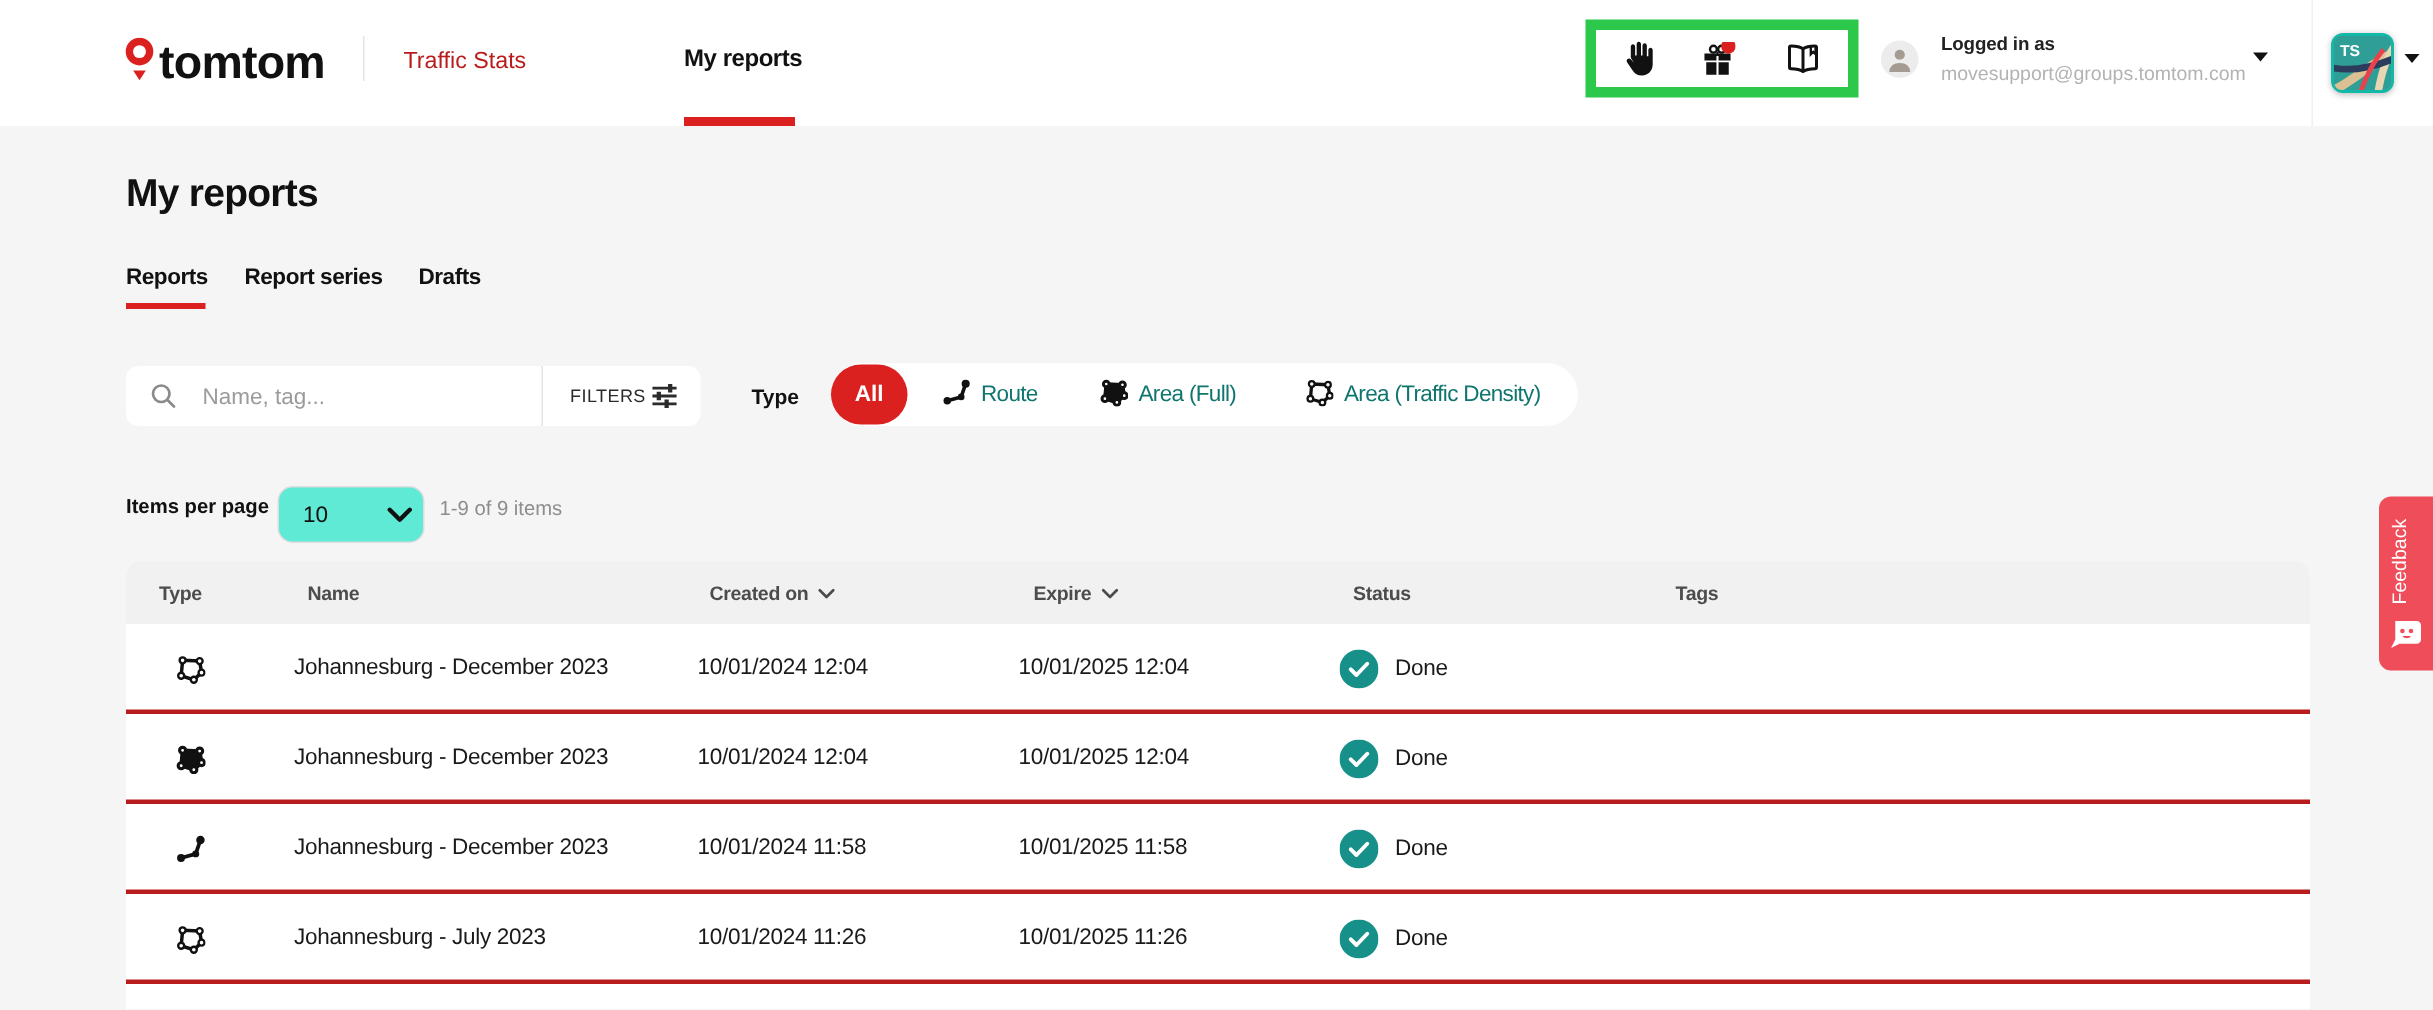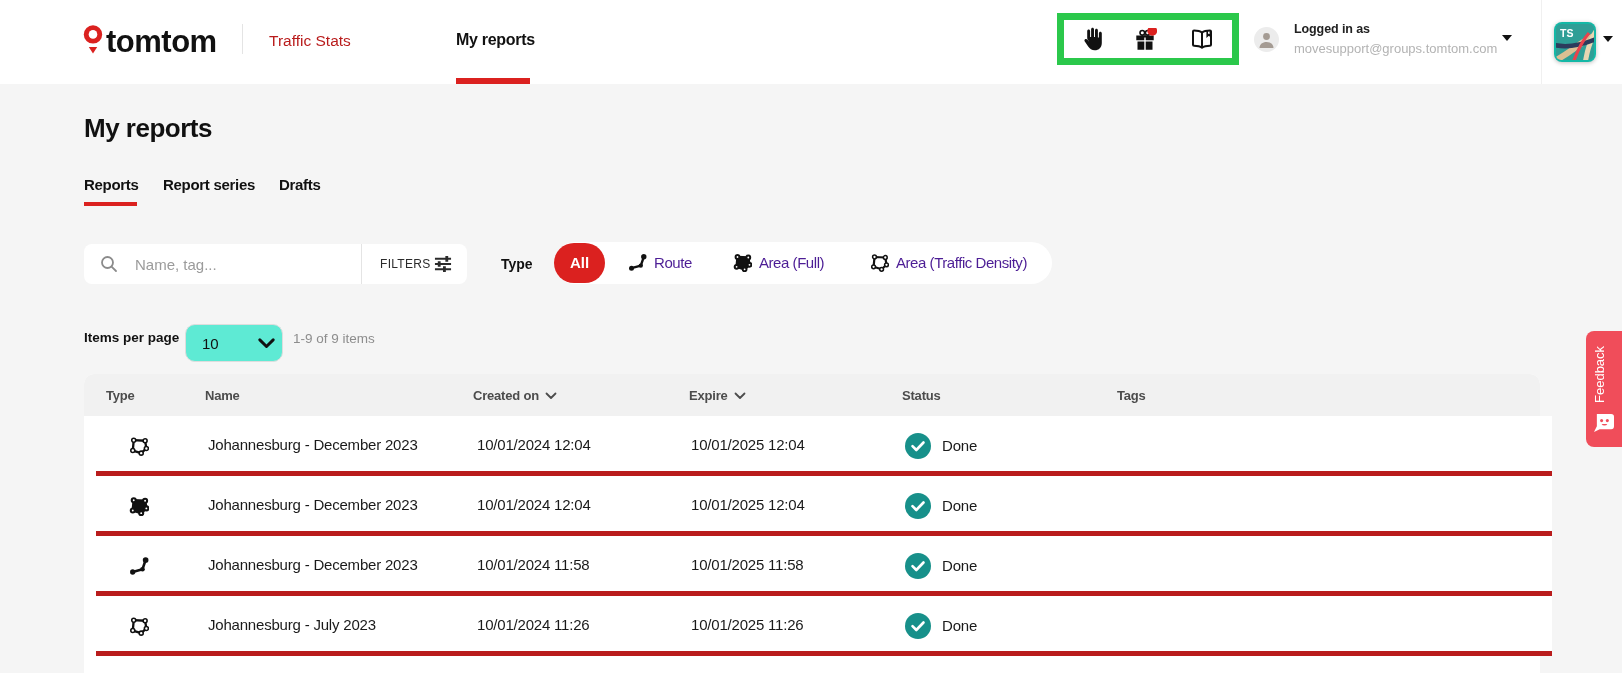--- a/index.html
+++ b/index.html
@@ -28,31 +28,31 @@
   #h1 { position:absolute; left:84px; top:113px; font-size:26px; font-weight:700; color:#111; letter-spacing:-0.5px; }
   .tab { position:absolute; top:176px; font-size:15px; font-weight:700; color:#111; letter-spacing:-0.3px; }
   #tab-underline { position:absolute; left:84px; top:202px; width:53px; height:4px; background:#db211f; }
   #searchbox { position:absolute; left:84px; top:244px; width:383px; height:40px; background:#fff; border-radius:8px; }
   #searchbox .ph { position:absolute; left:51px; top:12px; font-size:15px; color:#9b9b9b; }
   #searchbox .div { position:absolute; left:277px; top:0; width:1px; height:40px; background:#e4e4e4; }
   #searchbox .filters { position:absolute; left:296px; top:13px; font-size:12px; color:#2b2b2b; letter-spacing:0.3px; }
   #type-label { position:absolute; left:501px; top:256px; font-size:14px; font-weight:700; color:#111; }
   #chips { position:absolute; left:554px; top:242px; width:498px; height:42px; background:#fff; border-radius:21px; }
   #chip-all { position:absolute; left:0px; top:1px; width:51px; height:40px; background:#db211f; border-radius:20px; color:#fff; font-size:15px; font-weight:700; text-align:center; line-height:40px; }
-  .chip { position:absolute; top:0; height:42px; font-size:15px; color:#4c1d95; line-height:42px; letter-spacing:-0.45px; }
+  .chip { position:absolute; top:0; height:42px; font-size:15px; color:#0f766e; line-height:42px; letter-spacing:-0.45px; }
   .chip svg { vertical-align:middle; margin-right:7px; margin-top:-3px; }
   #ipp-label { position:absolute; left:84px; top:330px; font-size:13.5px; font-weight:700; color:#111; }
   #ipp-select { position:absolute; left:185px; top:324px; width:98px; height:38px; background:#5eead4; border:1px solid #ddd; border-radius:10px; }
   #ipp-select .val { position:absolute; left:16px; top:10px; font-size:15px; color:#111; }
   #ipp-count { position:absolute; left:293px; top:331px; font-size:13.5px; color:#8d8d8d; }
   
   #table { position:absolute; left:84px; top:374px; width:1456px; height:299px; background:#fff; border-radius:10px 10px 0 0; }
   #thead { position:absolute; left:0; top:0; width:1456px; height:42px; background:#f1f1f1; border-radius:10px 10px 0 0; }
   .th { position:absolute; top:14px; font-size:13px; font-weight:700; color:#4c4c4c; letter-spacing:-0.2px; }
-  .row { position:absolute; left:12px; width:1456px; height:60px; border-bottom:5px solid #b91c1c; background:#fff; }
+  .row { position:absolute; left:0; width:1456px; height:60px; border-bottom:3px solid #b91c1c; background:#fff; }
   .cell-name { position:absolute; left:112px; top:20px; font-size:15px; color:#1a1a1a; letter-spacing:-0.2px; }
   .cell-date1 { position:absolute; left:381px; top:20px; font-size:15px; color:#1a1a1a; letter-spacing:-0.2px; }
   .cell-date2 { position:absolute; left:595px; top:20px; font-size:15px; color:#1a1a1a; letter-spacing:-0.2px; }
   .cell-type { position:absolute; left:33px; top:20px; }
   .done-ic { position:absolute; left:809px; top:17px; }
   .done-lbl { position:absolute; left:846px; top:21px; font-size:15px; color:#1a1a1a; letter-spacing:-0.2px; }
   
   #feedback { position:absolute; left:1586px; top:331px; width:36px; height:116px; background:#f04d5a; border-radius:8px 0 0 8px; }
   #feedback .txt { position:absolute; left:6px; top:72px; transform:rotate(-90deg); transform-origin:0 0; font-size:13px; color:#fff; white-space:nowrap; }
 </style>

